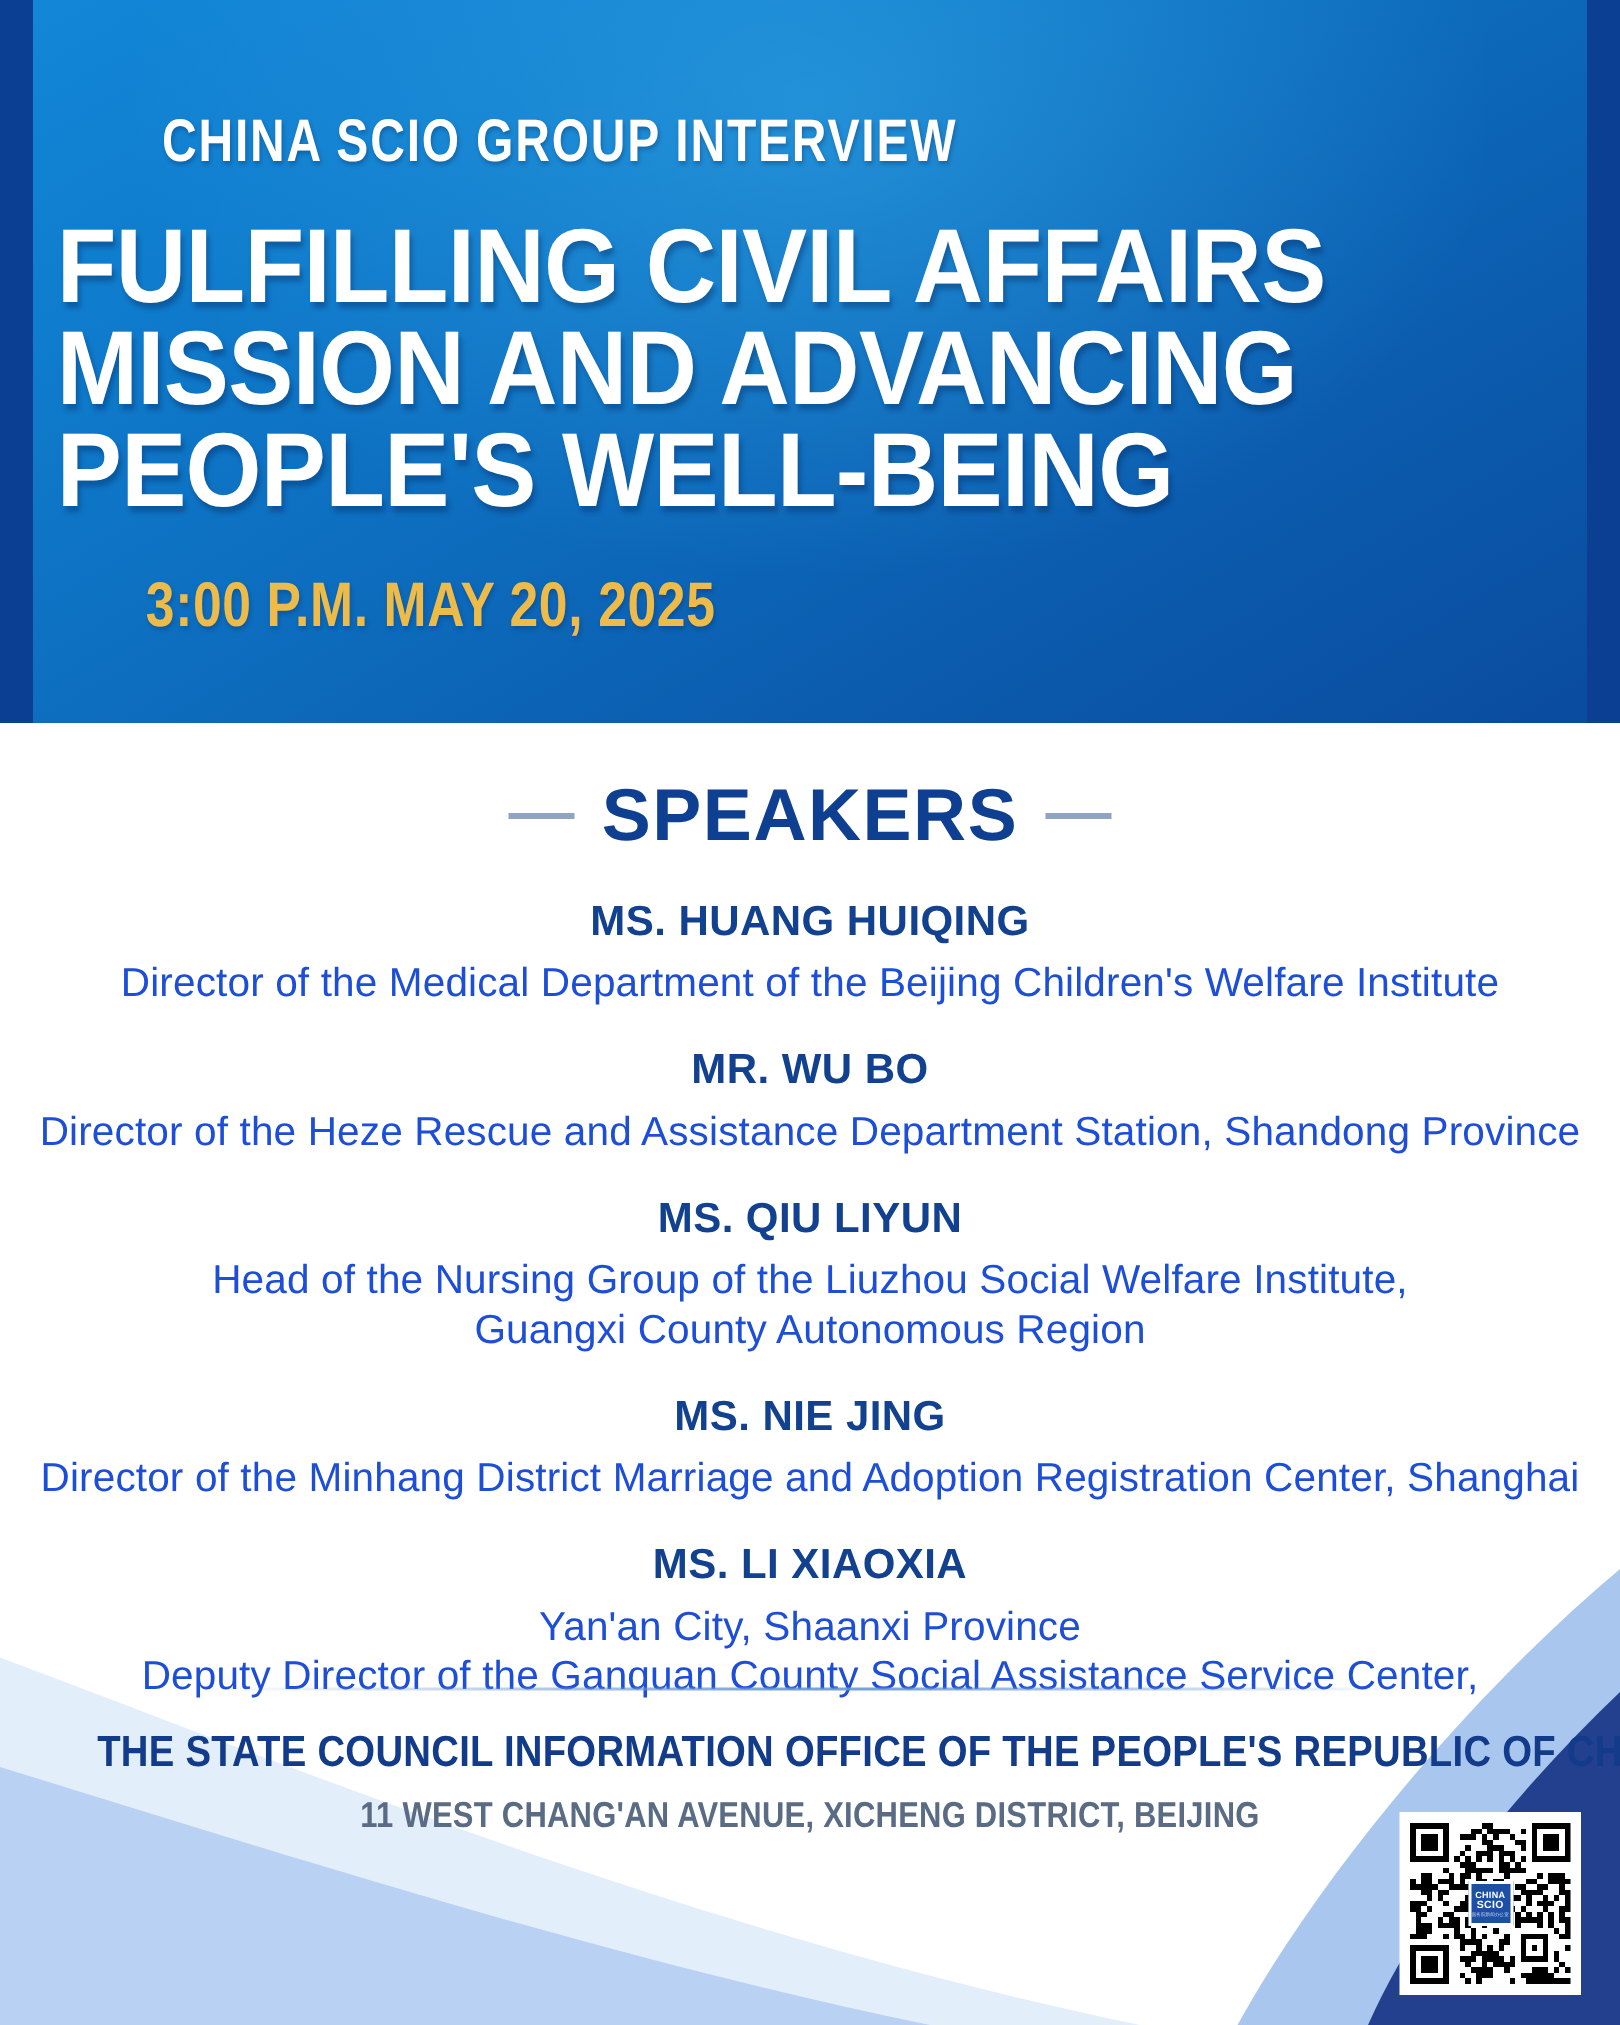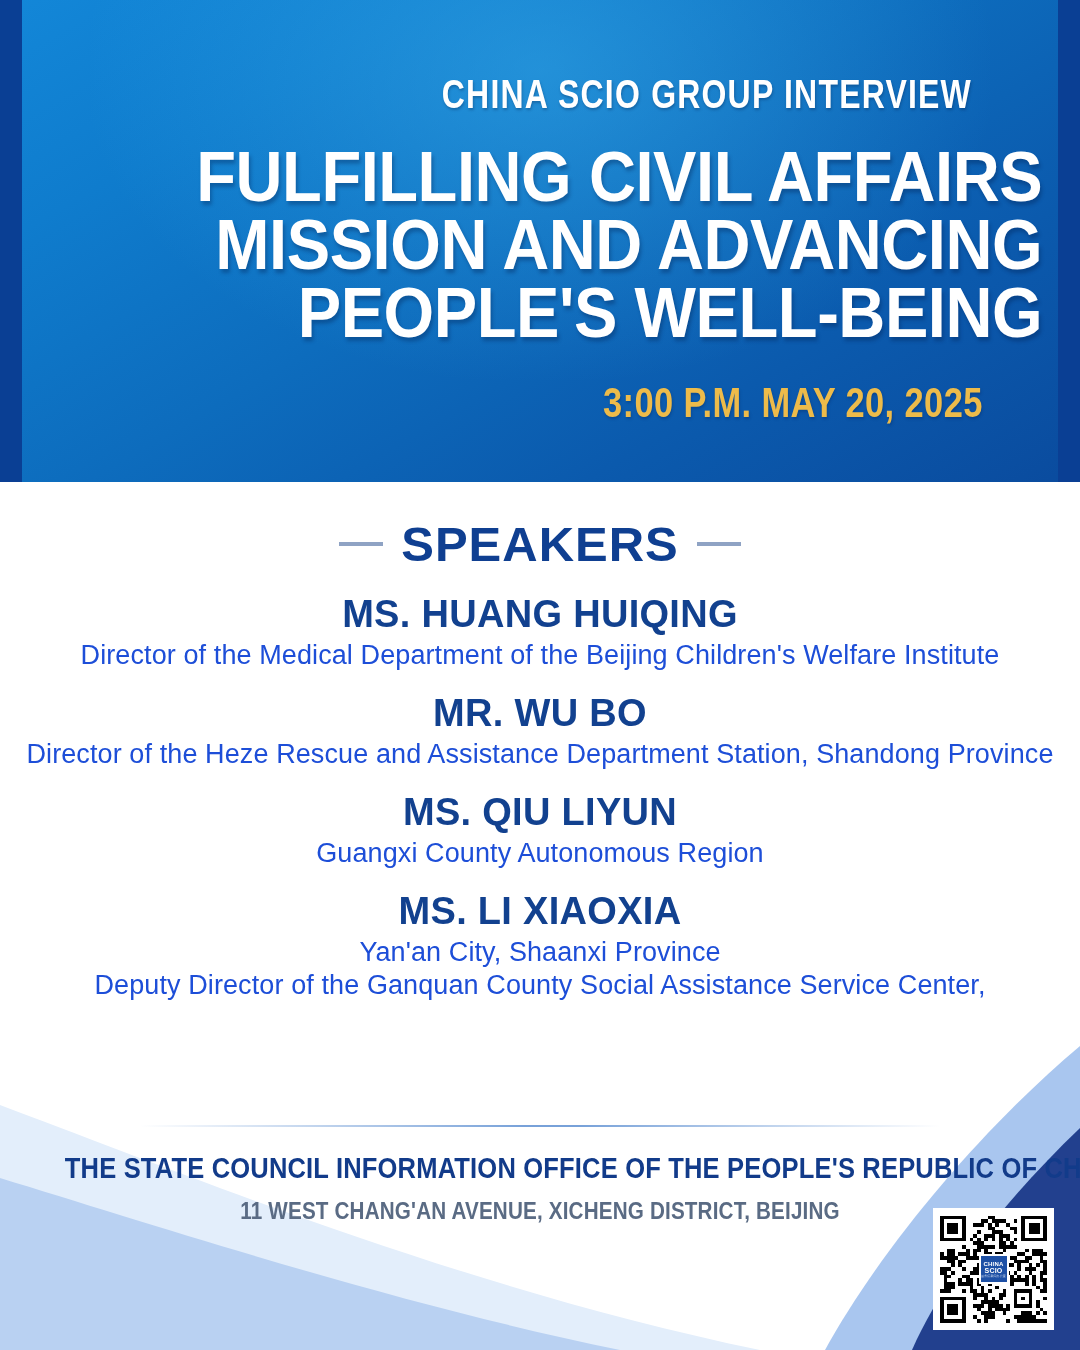--- a/index.html
+++ b/index.html
@@ -37,21 +37,21 @@
     left:50%; top:-240px;
     width:900px; height:620px;
     transform:translateX(-50%);
     background:radial-gradient(ellipse at 50% 50%, rgba(60,180,240,0.45) 0%, rgba(60,180,240,0.16) 45%, rgba(60,180,240,0) 72%);
     pointer-events:none;
   }
   .header-inner {
     position:relative;
     z-index:3;
     width:1080px;
-    text-align:right;
+    text-align:left;
   }
 
   .kicker {
     margin-top:72px;
     font-size:40px;
     font-weight:bold;
     letter-spacing:1.5px;
     color:#ffffff;
     transform:scaleX(0.80);
     transform-origin:center;
@@ -112,21 +112,21 @@
     font-size:49px;
     font-weight:bold;
     color:#0f3f91;
     letter-spacing:1px;
     line-height:50px;
   }
 
   .speaker-block { margin-top:19px; }
   .speaker-block.first { margin-top:23px; }
   .sp-name {
-    font-size:38px;
+    font-size:28px;
     font-weight:bold;
     color:#12418f;
     line-height:44px;
     letter-spacing:0.3px;
   }
   .sp-title {
     font-size:27px;
     font-weight:normal;
     color:#1d4ed8;
     line-height:33px;
@@ -251,24 +251,31 @@
     <div class="speaker-block">
       <div class="sp-name">MR. WU BO</div>
       <div class="sp-title">
         <span class="sp-title-line">Director of the Heze Rescue and Assistance Department Station, Shandong Province</span>
       </div>
     </div>
 
     <div class="speaker-block">
       <div class="sp-name">MS. QIU LIYUN</div>
       <div class="sp-title">
+        <span class="sp-title-line">Head of the Nursing Group of the Liuzhou Social Welfare Institute,</span>
         <span class="sp-title-line">Guangxi County Autonomous Region</span>
       </div>
     </div>
 
+    <div class="speaker-block">
+      <div class="sp-name">MS. NIE JING</div>
+      <div class="sp-title">
+        <span class="sp-title-line">Director of the Minhang District Marriage and Adoption Registration Center, Shanghai</span>
+      </div>
+    </div>
 
     <div class="speaker-block">
       <div class="sp-name">MS. LI XIAOXIA</div>
       <div class="sp-title">
         <span class="sp-title-line">Yan'an City, Shaanxi Province</span>
         <span class="sp-title-line">Deputy Director of the Ganquan County Social Assistance Service Center,</span>
       </div>
     </div>
 
   </div>

